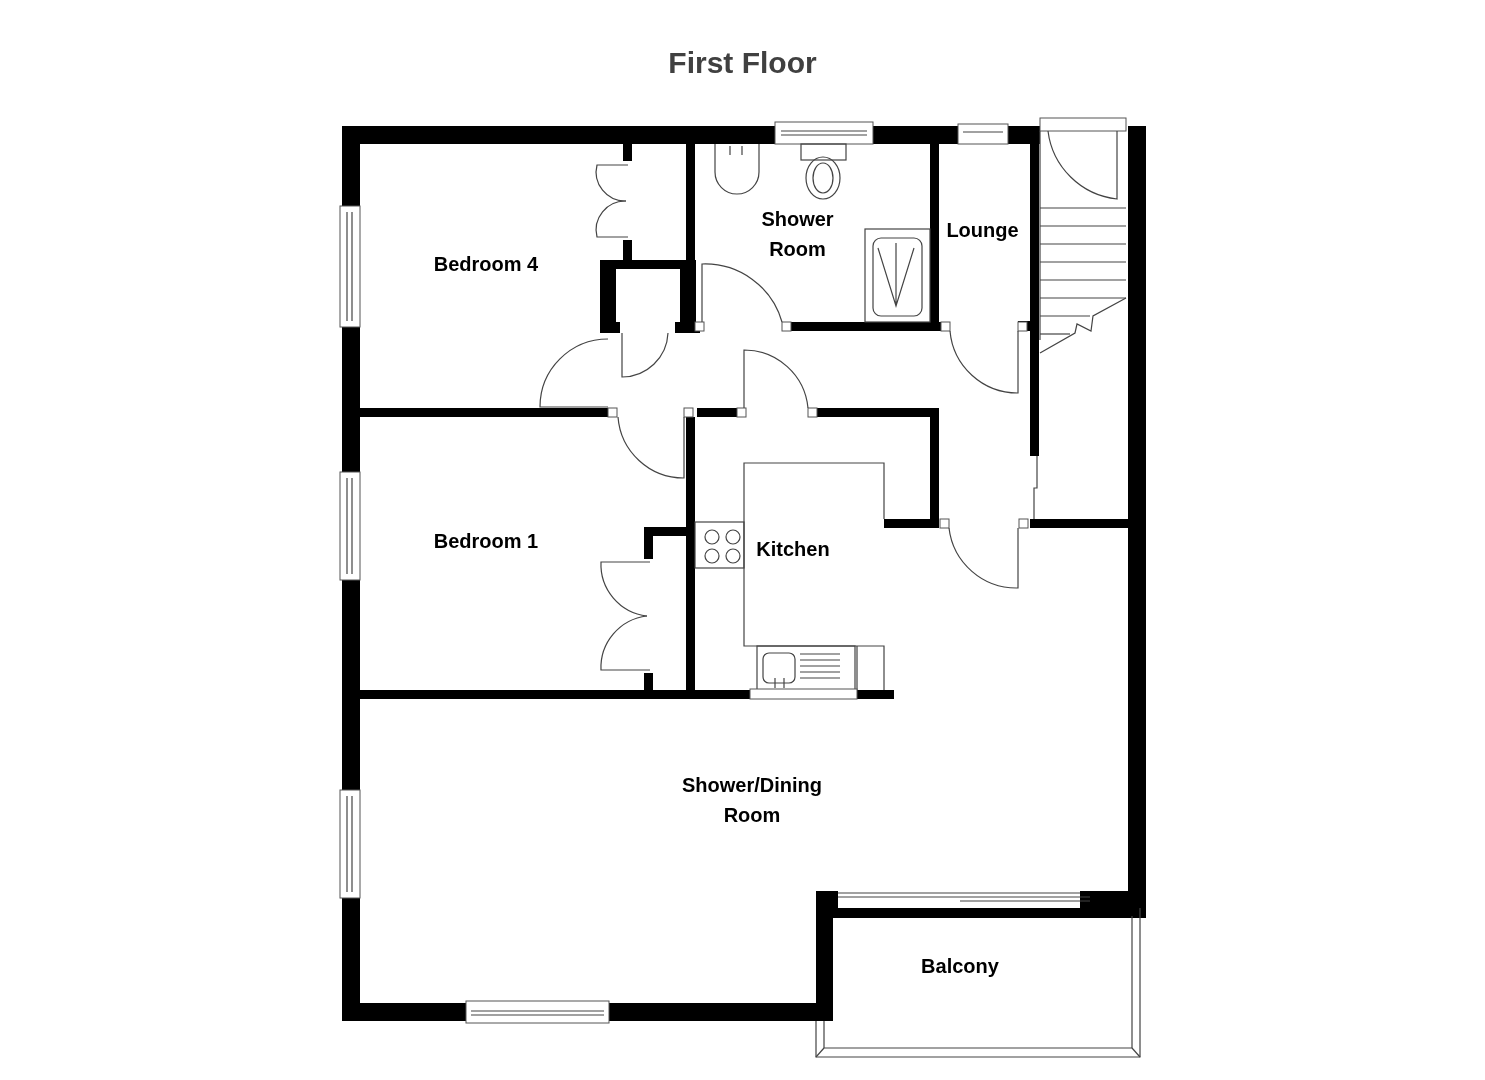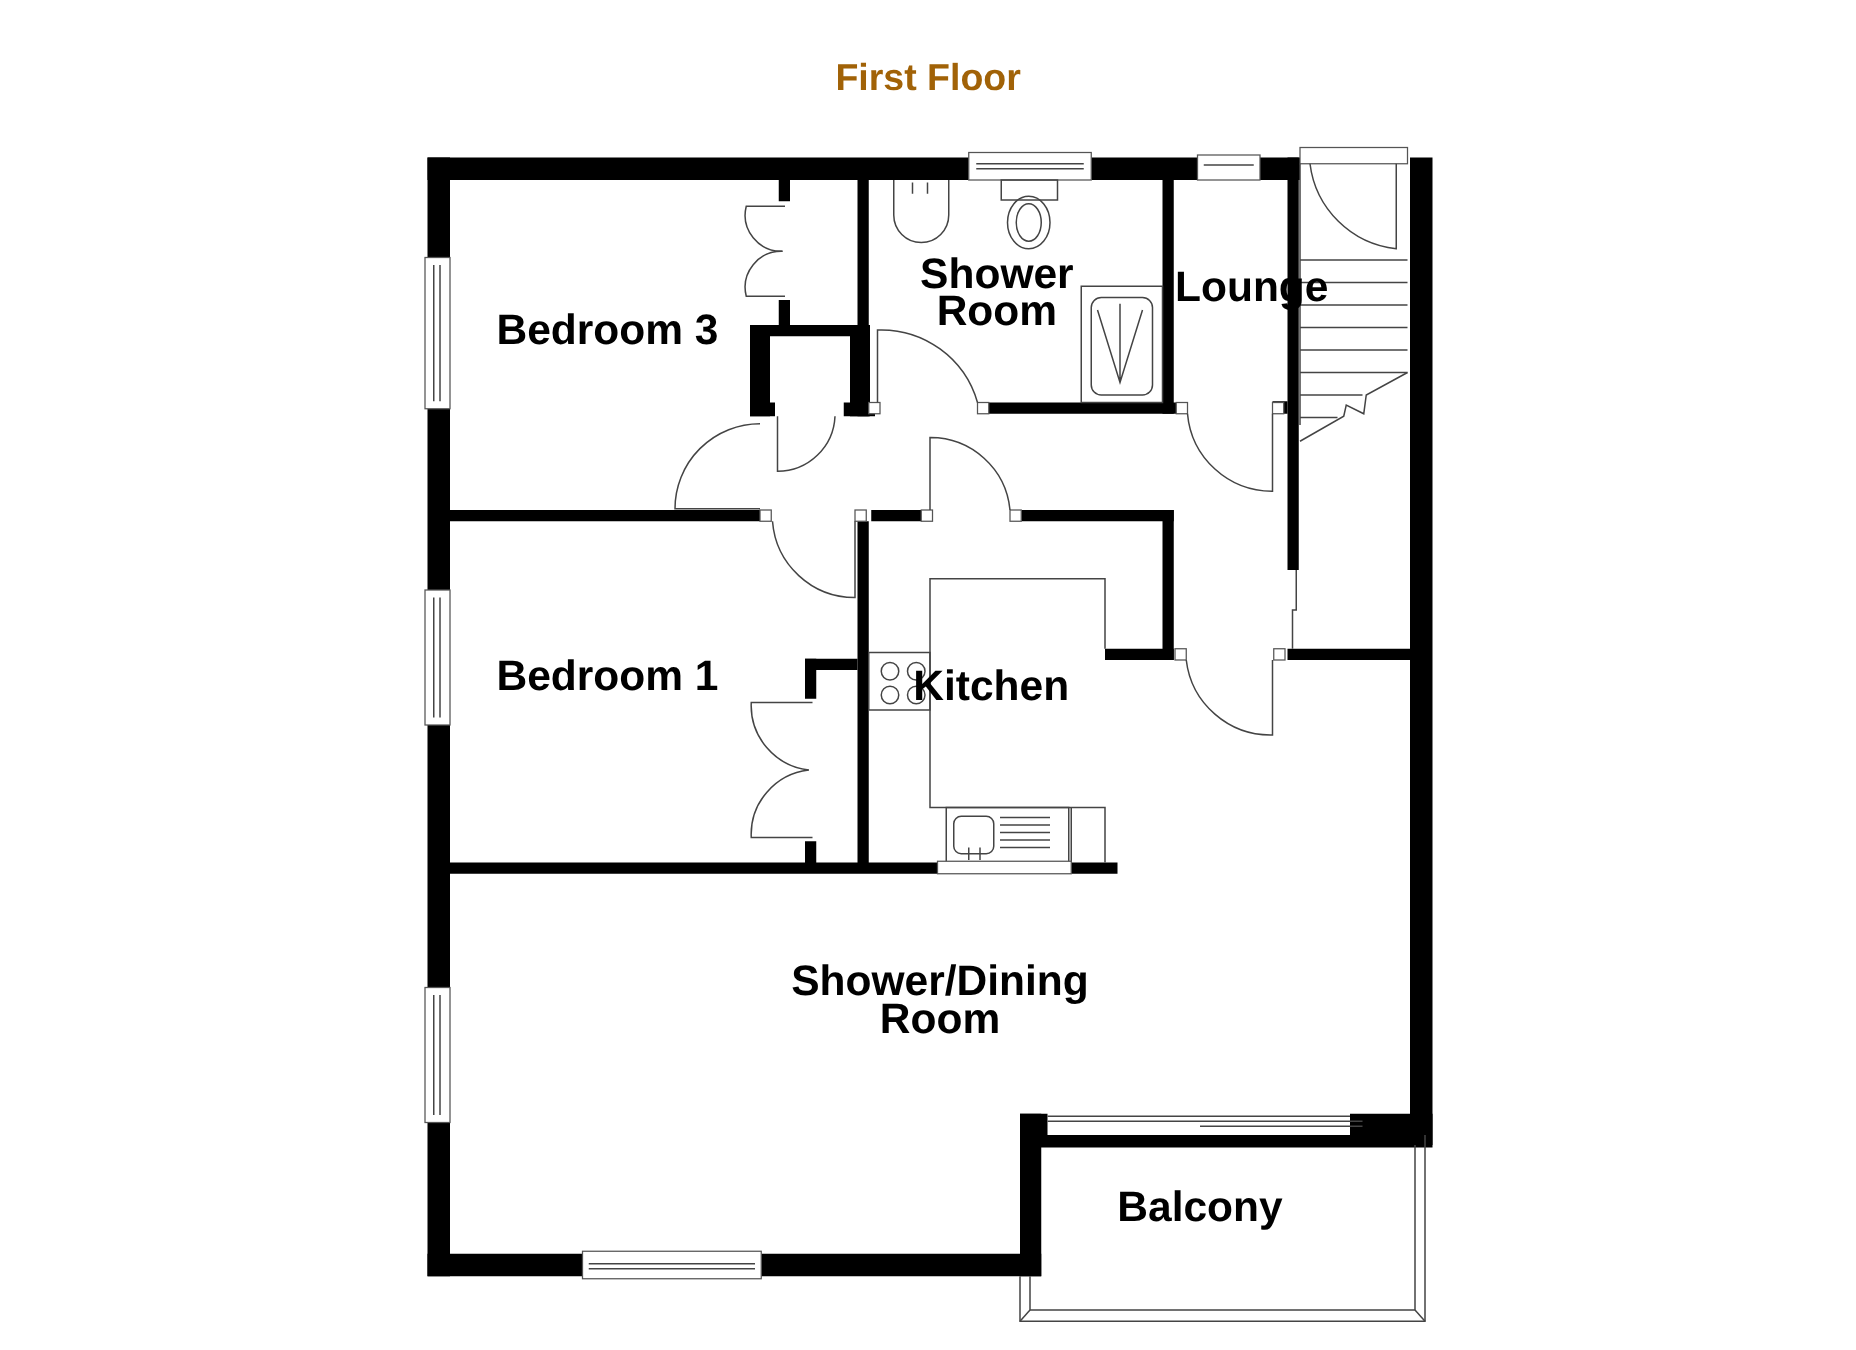--- a/index.html
+++ b/index.html
@@ -1,24 +1,24 @@
 <!DOCTYPE html>
 <html><head>
 <meta charset="utf-8">
 <style>
   html, body { margin: 0; padding: 0; background: #ffffff; }
   body { width: 1485px; height: 1080px; position: relative; overflow: hidden; }
   svg { position: absolute; left: 0; top: 0; }
   .title {
     position: absolute; left: 0; width: 1485px; top: 46px; text-align: center;
-    font-family: "Liberation Sans", sans-serif; font-weight: bold; font-size: 30px; color: #a16207;
+    font-family: "Liberation Sans", sans-serif; font-weight: bold; font-size: 30px; color: #404040;
   }
   .lbl {
     position: absolute; font-family: "Liberation Sans", sans-serif; font-weight: bold;
-    font-size: 34px; color: #000; text-align: center; line-height: 30px; white-space: pre-line;
+    font-size: 20px; color: #000; text-align: center; line-height: 30px; white-space: pre-line;
   }
   .wall { fill: #000; }
   .thin { fill: none; stroke: #444; stroke-width: 1.2; }
   .win { fill: #fff; stroke: #555; stroke-width: 1; }
   .post { fill: #fff; stroke: #555; stroke-width: 1; }
 </style>
 </head>
 <body>
 
 <div class="title">First Floor</div>
@@ -195,21 +195,21 @@
   </g>
 
   <g>
     <path class="thin" d="M816 1021 L816 1057 L1140 1057 L1140 908"></path>
     <path class="thin" d="M824 1021 L824 1048 L1132 1048 L1132 916"></path>
     <line class="thin" x1="816" y1="1057" x2="824" y2="1048"></line>
     <line class="thin" x1="1140" y1="1057" x2="1132" y2="1048"></line>
   </g>
 </svg>
 
-<div class="lbl" style="left:396px; top:249px; width:180px;">Bedroom 3</div>
+<div class="lbl" style="left:396px; top:249px; width:180px;">Bedroom 4</div>
 <div class="lbl" style="left:725px; top:204px; width:145px;">Shower
 Room</div>
 <div class="lbl" style="left:940px; top:215px; width:85px;">Lounge</div>
 <div class="lbl" style="left:396px; top:526px; width:180px;">Bedroom 1</div>
 <div class="lbl" style="left:723px; top:534px; width:140px;">Kitchen</div>
 <div class="lbl" style="left:632px; top:770px; width:240px;">Shower/Dining
 Room</div>
 <div class="lbl" style="left:880px; top:951px; width:160px;">Balcony</div>
 
 </body></html>

